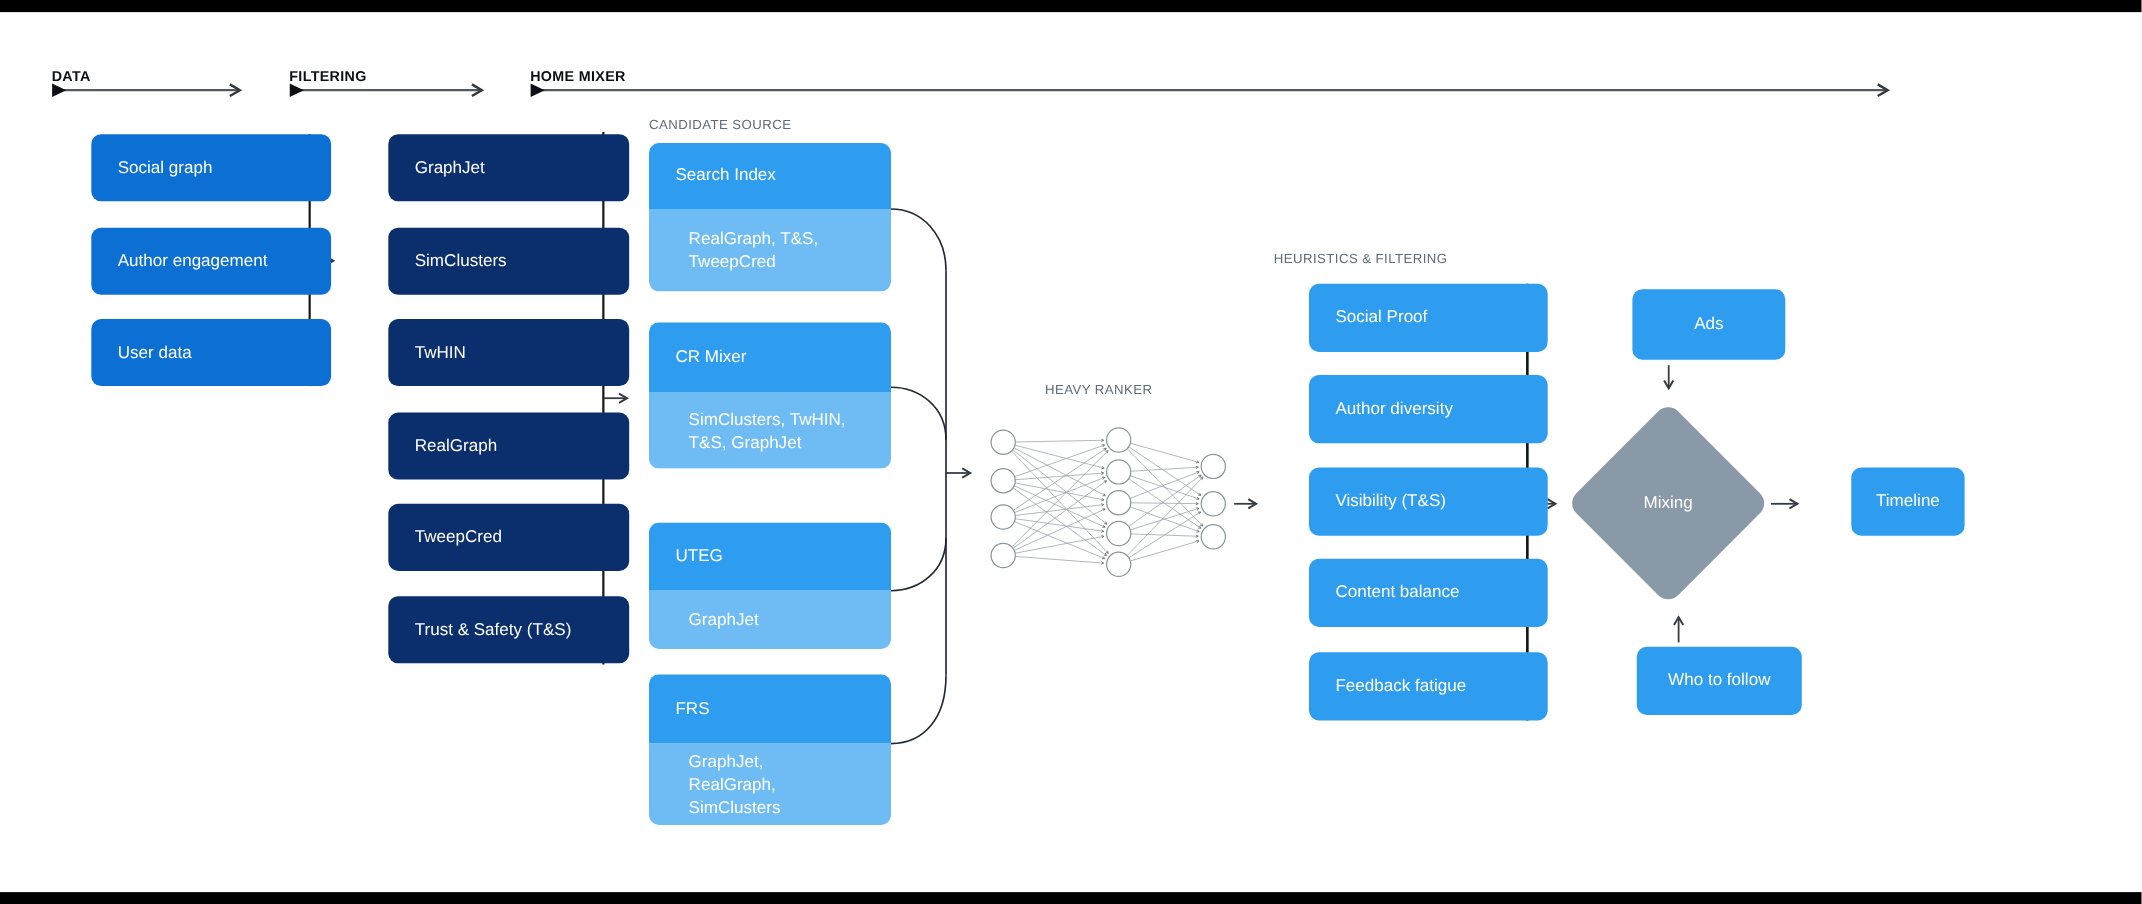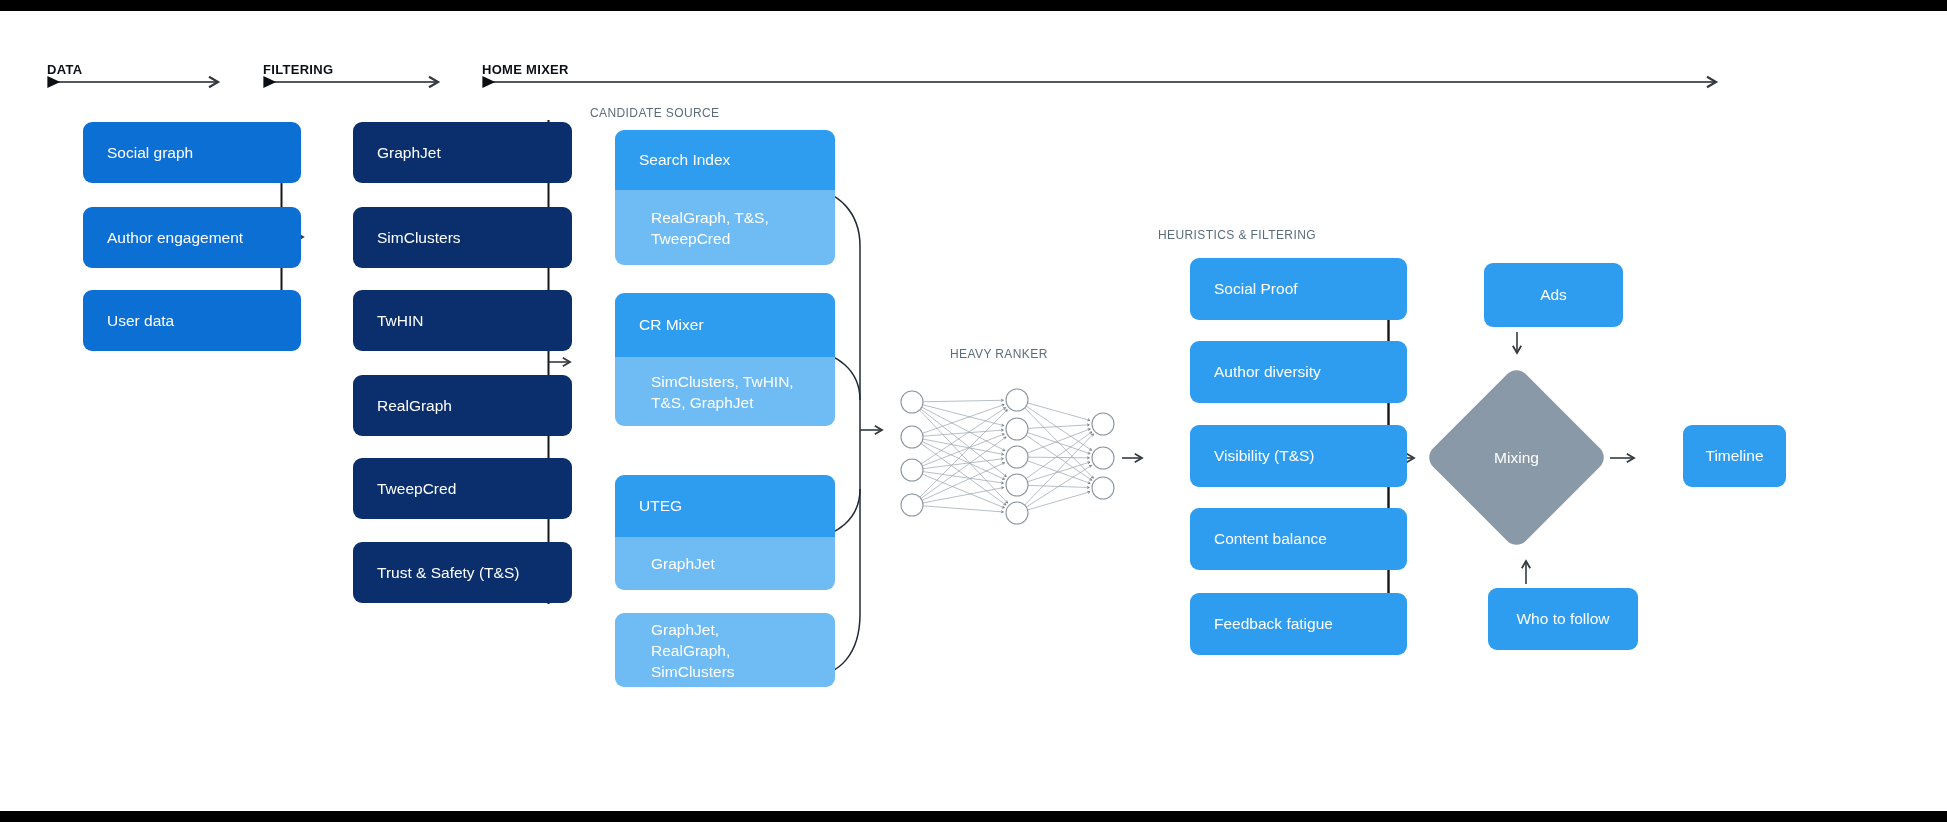--- a/index.html
+++ b/index.html
@@ -21,21 +21,21 @@
   }
   .node.pad{padding-left:24px;box-sizing:border-box;margin-left:32px;}
   .node.center{justify-content:center;}
   .data-box{background:var(--data-box);width:218px;height:61px;}
   .feat-box{background:var(--features-box);width:219px;height:61px;}
   .heur-box{background:var(--primary-box);width:217px;height:62px;}
   .blue-box{background:var(--primary-box);margin-left:36px;}
 
   .cand{
     position:absolute;left:590px;width:220px;border-radius:9px;overflow:hidden;
-    color:#fff;font-size:15.5px;font-weight:500;margin-left:25px;
+    color:#fff;font-size:15.5px;font-weight:500;
   }
   .cand .ctop{background:var(--primary-box);display:flex;align-items:center;padding-left:24px;box-sizing:border-box;}
   .cand .cbot{
     background:var(--subsource-box);display:flex;flex-direction:column;justify-content:center;
     padding:0 34px 0 36px;box-sizing:border-box;line-height:21px;
   }
 
   .diamond{
     position:absolute;left:1451px;top:392px;width:131px;height:131px;
     background:var(--mixing-node);border-radius:13px;transform:rotate(45deg);
@@ -189,20 +189,21 @@
 </div>
 <div class="cand" style="top:293px">
   <div class="ctop" style="height:64px">CR Mixer</div>
   <div class="cbot" style="height:69px">SimClusters, TwHIN, T&amp;S, GraphJet</div>
 </div>
 <div class="cand" style="top:475px">
   <div class="ctop" style="height:62px">UTEG</div>
   <div class="cbot" style="height:53px">GraphJet</div>
 </div>
 <div class="cand" style="top:613px">
+  <div class="ctop" style="height:63px">FRS</div>
   <div class="cbot" style="height:74px">GraphJet, RealGraph, SimClusters</div>
 </div>
 
 <div class="subhdr" style="left:950px;top:347px">HEAVY RANKER</div>
 
 <div class="subhdr" style="left:1158px;top:228px">HEURISTICS &amp; FILTERING</div>
 
 <div class="node pad heur-box" style="left:1158px;top:258px">
   <span>Social Proof</span>
 </div>

